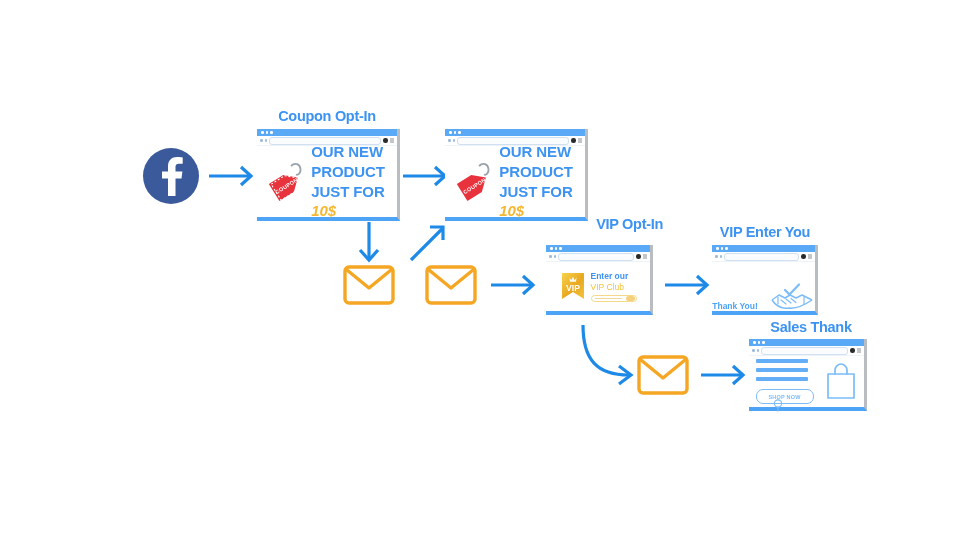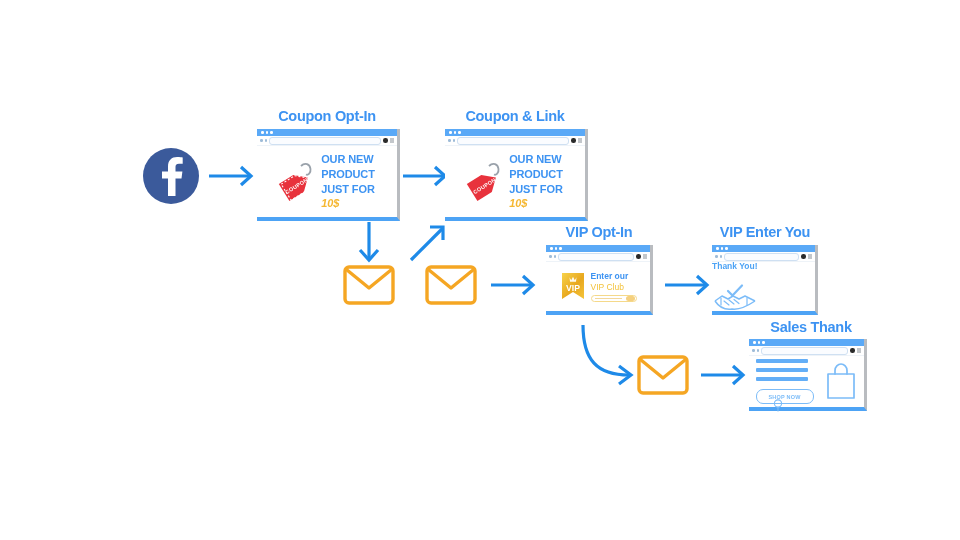--- a/index.html
+++ b/index.html
@@ -47,21 +47,21 @@
   .br-gear{width:4.5px;height:4.5px;border-radius:50%;background:#2b2b2b;flex:0 0 auto;}
   .br-menu{width:4.5px;height:4.5px;background:#c3c7cb;flex:0 0 auto;}
   .br-body{position:relative;background:#ffffff;}
 
   
   .coupon-content{
     display:flex;align-items:center;justify-content:center;
     gap:6px;height:100%;padding:0 6px;box-sizing:border-box;
   }
   .coupon-text{
-    font-size:11px;font-weight:bold;color:#3d93f2;line-height:1.32;
+    font-size:15px;font-weight:bold;color:#3d93f2;line-height:1.32;
     letter-spacing:-0.1px;white-space:nowrap;
   }
   .coupon-price{color:#f5b731;font-style:italic;font-weight:bold;}
 
   
   .vip-content{
     display:flex;align-items:center;justify-content:center;gap:5px;
     height:100%;padding:0 6px;box-sizing:border-box;
   }
   .vip-text-wrap{line-height:1.28;}
@@ -69,21 +69,21 @@
   .vip-l2{font-size:8.5px;font-weight:normal;color:#f3c23a;white-space:nowrap;}
   .vip-field{
     margin-top:2px;width:46px;height:7px;border:1px solid #f5d98a;border-radius:4px;
     display:flex;align-items:center;justify-content:space-between;padding:0 1px;box-sizing:border-box;
   }
   .vip-field-line{width:27px;height:1.5px;background:#f3d79a;margin-left:2px;}
   .vip-field-btn{width:9px;height:4.5px;border-radius:3px;background:#f5d07f;}
 
   
   .ty-content{
-    display:flex;flex-direction:column;align-items:flex-start;justify-content:center;
+    display:flex;flex-direction:row;align-items:flex-end;justify-content:center;
     height:100%;gap:11px;
   }
   .ty-text{font-size:8.5px;font-weight:bold;color:#4da3f5;white-space:nowrap;}
 
   
   .sales-content{
     display:flex;align-items:center;justify-content:center;gap:10px;
     height:100%;padding:0 8px;box-sizing:border-box;
   }
   .sales-left{display:flex;flex-direction:column;gap:5px;align-items:flex-start;}
@@ -195,21 +195,20 @@
         <div class="coupon-text">
           <div>OUR NEW</div>
           <div>PRODUCT</div>
           <div>JUST FOR</div>
           <div class="coupon-price">10$</div>
         </div>
       </div>
     </div>
   </div>
 
-  <div class="win-title" style="left:420px;top:108px;width:140px;">Coupon &amp; Link</div>
 
   <div class="browser" style="left:420px;top:129px;width:143px;height:92px;">
     <div class="br-titlebar">
       <div class="br-dots">
           <i></i>
           <i></i>
           <i></i>
         </div>
     </div>
     <div class="br-toolbar">
@@ -245,21 +244,21 @@
     </svg>
   </div>
 
   <div class="node" style="left:400px;top:265px;">
     <svg width="52" height="40" viewBox="0 0 52 40">
       <rect x="2" y="2" width="48" height="36" rx="4" fill="none" stroke="#f5a623" stroke-width="3.4"></rect>
       <path d="M4 5 L26 23 L48 5" fill="none" stroke="#f5a623" stroke-width="3.4" stroke-linecap="round" stroke-linejoin="round"></path>
     </svg>
   </div>
 
-  <div class="win-title" style="left:510px;top:224px;width:128px;">VIP Opt-In</div>
+  <div class="win-title" style="left:510px;top:216px;width:128px;text-align:right;">VIP Opt-In</div>
 
   <div class="browser" style="left:521px;top:245px;width:107px;height:70px;">
     <div class="br-titlebar">
       <div class="br-dots">
           <i></i>
           <i></i>
           <i></i>
         </div>
     </div>
     <div class="br-toolbar">

